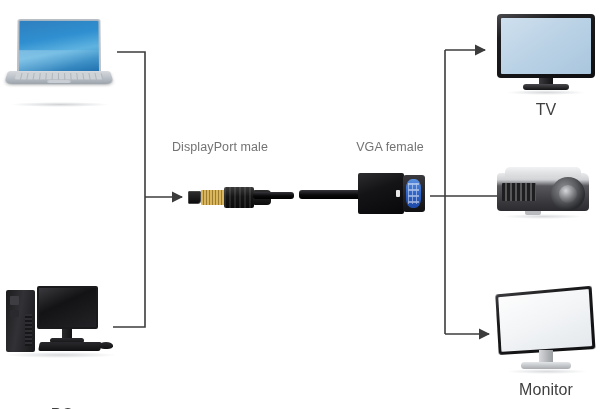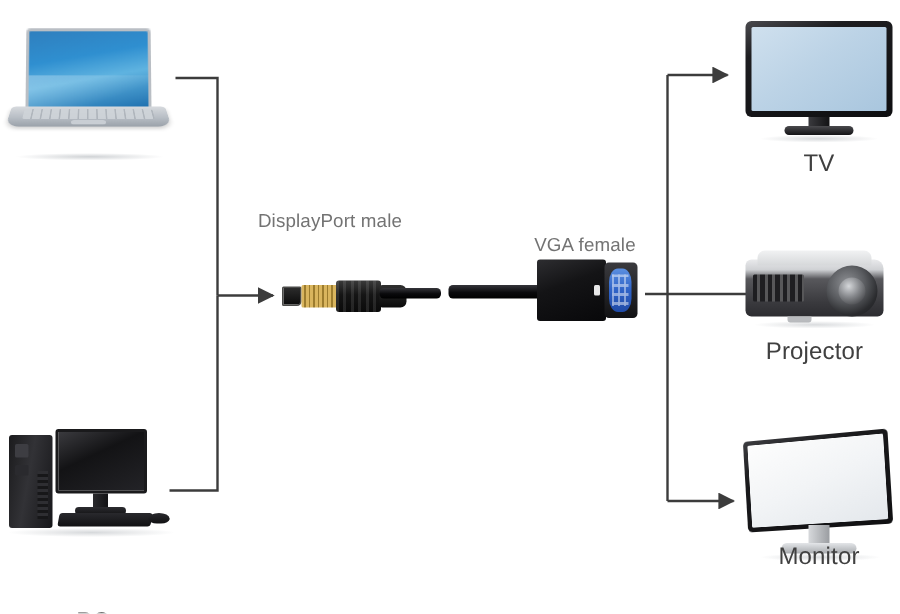--- a/index.html
+++ b/index.html
@@ -352,21 +352,21 @@
     </div>
     <div class="pc-mon"></div>
     <div class="pc-mon-neck"></div>
     <div class="pc-mon-foot"></div>
     <div class="pc-kbd"></div>
     <div class="pc-mouse"></div>
   </div>
   <div class="lbl lbl-dev" style="left:6px; top:362px; width:112px;margin-top:44px;">PC</div>
 
   <div class="lbl" style="left:110px; top:140px; width:220px;">DisplayPort male</div>
-  <div class="lbl" style="left:290px; top:140px; width:200px;margin-top:16px;">VGA female</div>
+  <div class="lbl" style="left:290px; top:140px; width:200px;">VGA female</div>
 
   <div class="dev" style="left:188px; top:186px; width:96px; height:24px;">
     <div class="dp-plug-tip"></div>
     <div class="dp-gold"></div>
     <div class="dp-hood"></div>
     <div class="dp-hood-rib"></div>
     <div class="dp-boot"></div>
   </div>
 
   <div class="cable-seg" style="left:253px; top:192px; width:41px; height:7px;"></div>
@@ -392,25 +392,24 @@
 
   <div class="dev" style="left:497px; top:167px; width:92px; height:54px;">
     <div class="pj-body"></div>
     <div class="pj-top"></div>
     <div class="pj-vent"></div>
     <div class="pj-lens-ring"></div>
     <div class="pj-lens"></div>
     <div class="pj-foot"></div>
     <div class="pj-shadow"></div>
   </div>
-  <div class="lbl lbl-dev" style="left:494px; top:226px; width:98px;">Projector</div>
 
   <div class="dev" style="left:497px; top:290px; width:98px; height:86px;">
     <div class="mo-body">
       <div class="mo-screen"></div>
     </div>
     <div class="mo-neck"></div>
     <div class="mo-foot"></div>
     <div class="mo-shadow"></div>
   </div>
-  <div class="lbl lbl-dev" style="left:497px; top:363px; width:98px;">Monitor</div>
+  <div class="lbl lbl-dev" style="left:497px; top:381px; width:98px;">Monitor</div>
 
 </div>
 
 </body></html>

